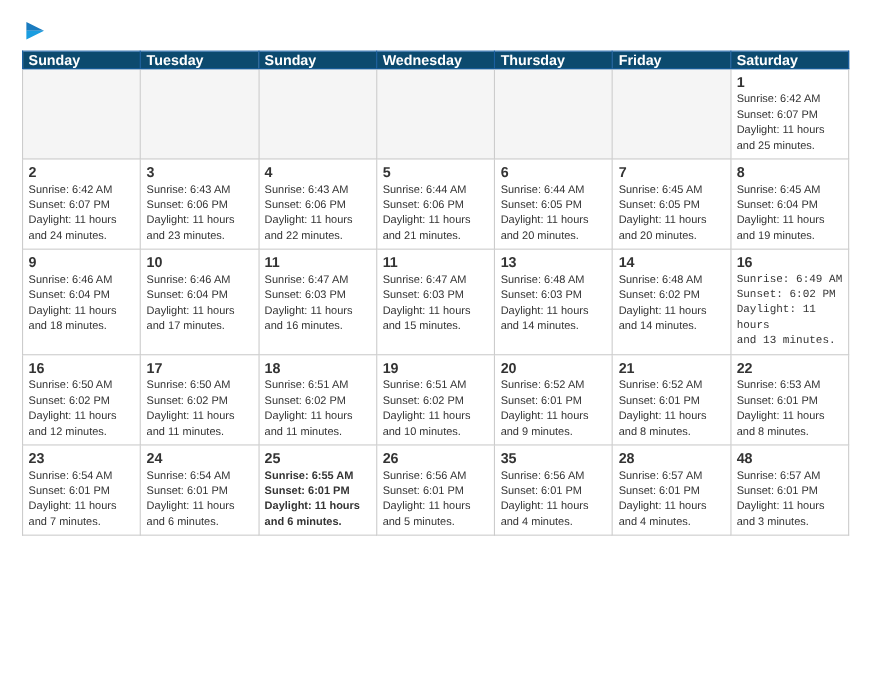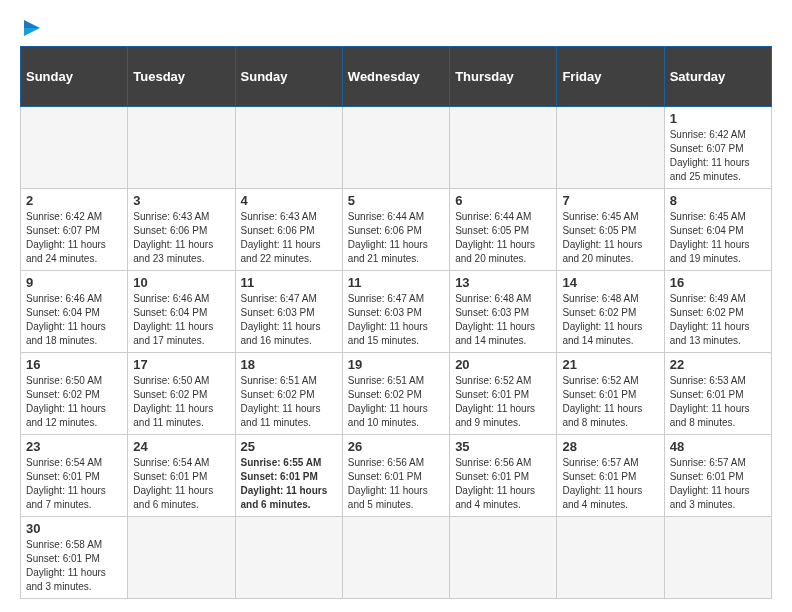--- a/index.html
+++ b/index.html
@@ -42,24 +42,24 @@
     .location {
       font-size: 16px;
       color: #555;
     }
     .calendar {
       width: 100%;
       border-collapse: collapse;
       border: 1px solid #ccc;
     }
     .calendar th {
-      background-color: #404040;
+      background-color: #0c4a6e;
       color: #fff;
       text-align: left;
-      padding: 22px 5px;
+      padding: 0 5px;
       font-size: 13px;
       font-weight: bold;
       border: 1px solid #1a5fa0;
     }
     .calendar td {
       vertical-align: top;
       border: 1px solid #ccc;
       padding: 4px 5px;
       font-size: 10px;
       color: #333;
@@ -221,21 +221,21 @@
         </td>
         <td>
           <span class="day-num">14</span>
           <div class="day-info" style="white-space: pre-line;">Sunrise: 6:48 AM
 Sunset: 6:02 PM
 Daylight: 11 hours
 and 14 minutes.</div>
         </td>
         <td>
           <span class="day-num">16</span>
-          <div class="day-info" style="white-space: pre-line;">Sunrise: 6:49 AM
+          <div class="day-info" style="white-space: pre-line; font-family: Liberation Mono, monospace;">Sunrise: 6:49 AM
 Sunset: 6:02 PM
 Daylight: 11 hours
 and 13 minutes.</div>
         </td>
       </tr>
       <tr>
         <td>
           <span class="day-num">16</span>
           <div class="day-info" style="white-space: pre-line;">Sunrise: 6:50 AM
 Sunset: 6:02 PM
@@ -328,30 +328,15 @@
 Daylight: 11 hours
 and 4 minutes.</div>
         </td>
         <td>
           <span class="day-num">48</span>
           <div class="day-info" style="white-space: pre-line;">Sunrise: 6:57 AM
 Sunset: 6:01 PM
 Daylight: 11 hours
 and 3 minutes.</div>
         </td>
-      </tr>
-      <tr class="last-row">
-        <td>
-          <span class="day-num">30</span>
-          <div class="day-info" style="white-space: pre-line;">Sunrise: 6:58 AM
-Sunset: 6:01 PM
-Daylight: 11 hours
-and 3 minutes.</div>
-        </td>
-        <td class="empty"></td>
-        <td class="empty"></td>
-        <td class="empty"></td>
-        <td class="empty"></td>
-        <td class="empty"></td>
-        <td class="empty"></td>
       </tr>
     </tbody>
 </table>
 
 </body></html>

